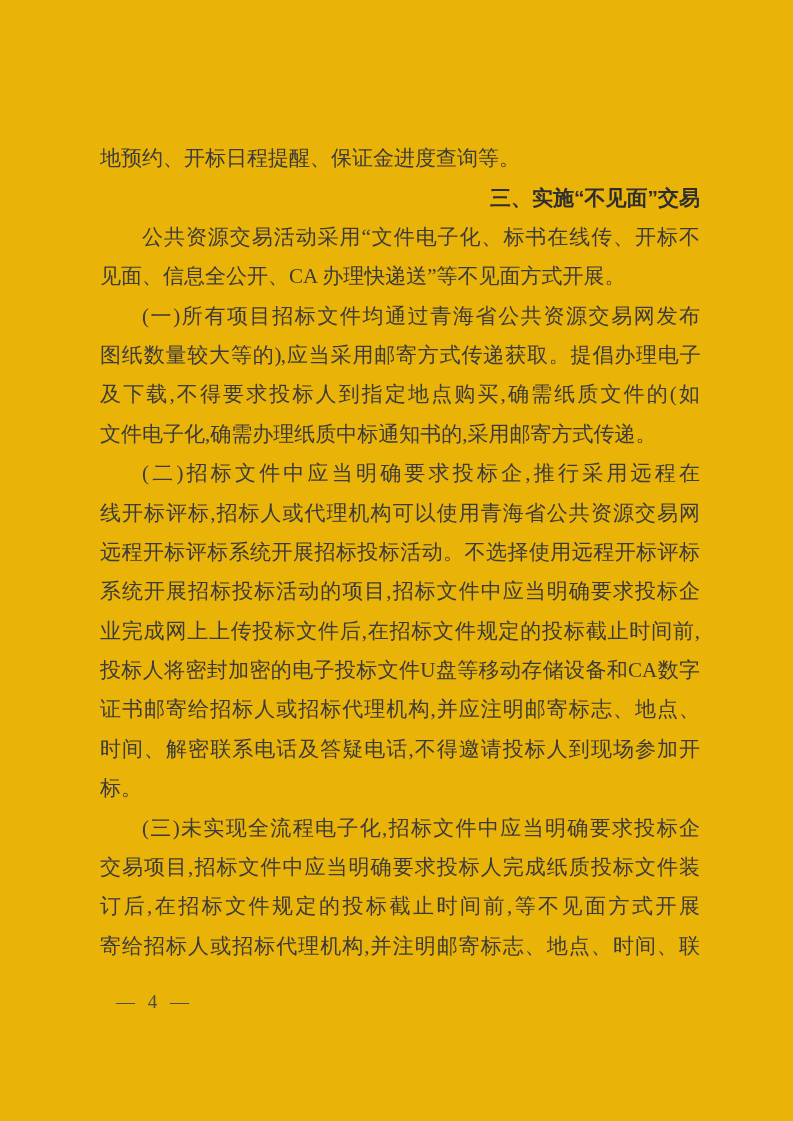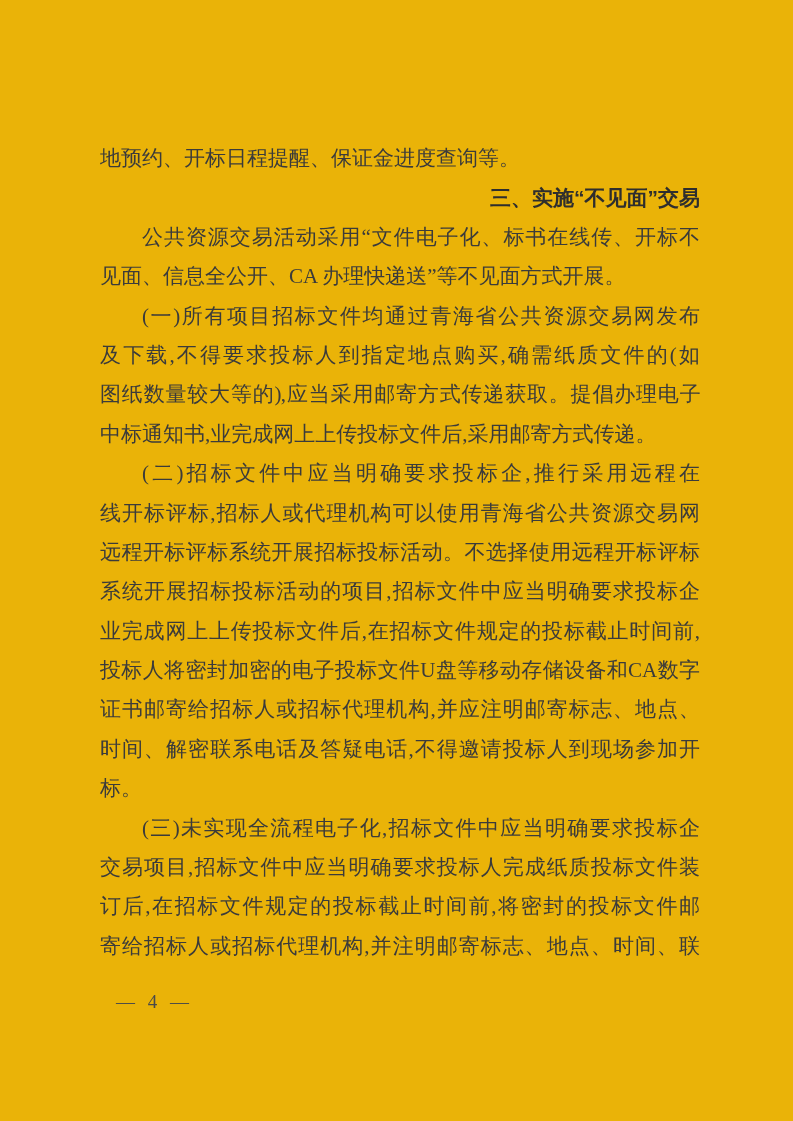--- a/index.html
+++ b/index.html
@@ -60,32 +60,32 @@
 </head>
 <body>
 
 <div class="page">
   <div class="text-block">
     <div class="ln">地预约、开标日程提醒、保证金进度查询等。</div>
     <div class="ln heading indent">三、实施“不见面”交易</div>
     <div class="ln indent jf">公共资源交易活动采用“文件电子化、标书在线传、开标不</div>
     <div class="ln">见面、信息全公开、CA 办理快递送”等不见面方式开展。</div>
     <div class="ln indent jf">(一)所有项目招标文件均通过青海省公共资源交易网发布</div>
+    <div class="ln jf tight">图纸数量较大等的),应当采用邮寄方式传递获取。提倡办理电子</div>
     <div class="ln jf">及下载,不得要求投标人到指定地点购买,确需纸质文件的(如</div>
-    <div class="ln jf tight">图纸数量较大等的),应当采用邮寄方式传递获取。提倡办理电子</div>
-    <div class="ln">中标通知书,业完成网上上传投标文件后,采用邮寄方式传递。</div>
+    <div class="ln">文件电子化,确需办理纸质中标通知书的,采用邮寄方式传递。</div>
     <div class="ln indent jf">(二)招标文件中应当明确要求投标企,推行采用远程在</div>
     <div class="ln jf">线开标评标,招标人或代理机构可以使用青海省公共资源交易网</div>
     <div class="ln jf">远程开标评标系统开展招标投标活动。不选择使用远程开标评标</div>
     <div class="ln jf">系统开展招标投标活动的项目,招标文件中应当明确要求投标企</div>
     <div class="ln jf">业完成网上上传投标文件后,在招标文件规定的投标截止时间前,</div>
     <div class="ln jf">投标人将密封加密的电子投标文件U盘等移动存储设备和CA数字</div>
     <div class="ln jf">证书邮寄给招标人或招标代理机构,并应注明邮寄标志、地点、</div>
     <div class="ln jf">时间、解密联系电话及答疑电话,不得邀请投标人到现场参加开</div>
     <div class="ln">标。</div>
     <div class="ln indent jf">(三)未实现全流程电子化,招标文件中应当明确要求投标企</div>
     <div class="ln jf">交易项目,招标文件中应当明确要求投标人完成纸质投标文件装</div>
-    <div class="ln jf">订后,在招标文件规定的投标截止时间前,将密封的投标文件邮</div>
+    <div class="ln jf">订后,在招标文件规定的投标截止时间前,等不见面方式开展</div>
     <div class="ln jf">寄给招标人或招标代理机构,并注明邮寄标志、地点、时间、联</div>
   </div>
 
   <div class="footer">— 4 —</div>
 </div>
 
 </body></html>

